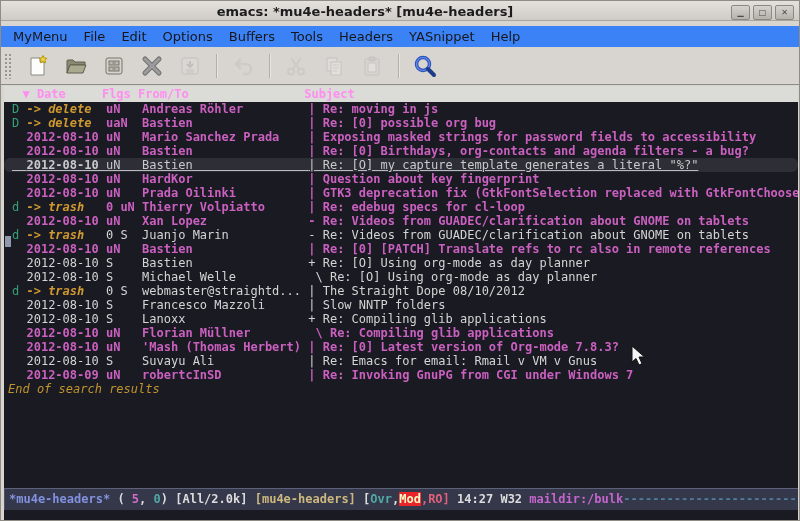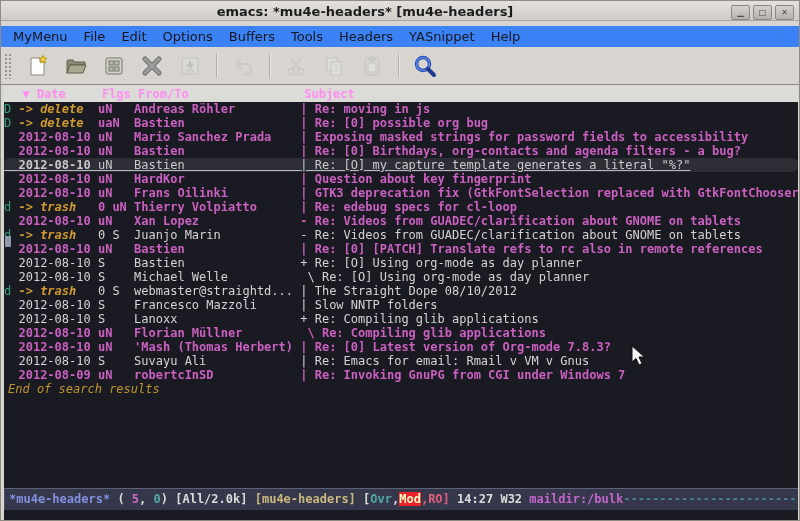--- a/index.html
+++ b/index.html
@@ -50,21 +50,21 @@
   .textarea{
     position:absolute; left:3px; top:85px; width:794px; height:466px;
     background:#1a1a23; overflow:hidden;
     font-family:"DejaVu Sans Mono", monospace; font-size:12px;
   }
   .headerline{
     height:16px; line-height:16px; background:#dbdbd8;
     color:#ff8df0; font-weight:bold; white-space:pre; padding-left:4px;
   }
   .rows{position:relative;}
-  .row{height:14px; line-height:14px; white-space:pre; padding-left:0; position:relative;}
+  .row{height:14px; line-height:14px; white-space:pre; padding-left:8px; position:relative;}
   .row--unread{color:#ca60bf; font-weight:bold;}
   .row--read{color:#d4d4d4; font-weight:normal;}
   .row--current{color:#c9c9cd; font-weight:normal; background:#2e2e36;border-radius:6px;}
   .row--current .line-body{text-decoration:underline; text-decoration-color:#b9b9c2;}
   .row--current .f-date{font-weight:bold;}
   .f-marker{color:#35a077; font-weight:normal;}
   .f-date.gold{color:#d09a2f; font-style:italic; font-weight:bold;}
   .endline{
     height:14px; line-height:14px; white-space:pre; padding-left:4px;
     color:#c0952d; font-style:italic;
@@ -195,21 +195,21 @@
 
   <div class="textarea">
     <div class="headerline">  ▼ Date     Flgs From/To                Subject</div>
     <div class="rows">
         <div class="row row--unread"><span class="line-body"><span class="f-marker">D </span><span class="f-date gold">-&gt; delete  </span><span>uN   </span><span>Andreas Röhler         </span><span>| Re: moving in js</span></span></div>
         <div class="row row--unread"><span class="line-body"><span class="f-marker">D </span><span class="f-date gold">-&gt; delete  </span><span>uaN  </span><span>Bastien                </span><span>| Re: [0] possible org bug</span></span></div>
         <div class="row row--unread"><span class="line-body"><span class="f-marker">  </span><span class="f-date">2012-08-10 </span><span>uN   </span><span>Mario Sanchez Prada    </span><span>| Exposing masked strings for password fields to accessibility</span></span></div>
         <div class="row row--unread"><span class="line-body"><span class="f-marker">  </span><span class="f-date">2012-08-10 </span><span>uN   </span><span>Bastien                </span><span>| Re: [0] Birthdays, org-contacts and agenda filters - a bug?</span></span></div>
         <div class="row row--current"><span class="line-body"><span class="f-marker">  </span><span class="f-date">2012-08-10 </span><span>uN   </span><span>Bastien                </span><span>| Re: [O] my capture template generates a literal "%?"</span></span></div>
         <div class="row row--unread"><span class="line-body"><span class="f-marker">  </span><span class="f-date">2012-08-10 </span><span>uN   </span><span>HardKor                </span><span>| Question about key fingerprint</span></span></div>
-        <div class="row row--unread"><span class="line-body"><span class="f-marker">  </span><span class="f-date">2012-08-10 </span><span>uN   </span><span>Frans Oilinki          </span><span>| GTK3 deprecation fix (GtkFontSelection replaced with GtkFontChooser)</span></span></div>
+        <div class="row row--unread"><span class="line-body"><span class="f-marker">  </span><span class="f-date">2012-08-10 </span><span>uN   </span><span>Prada Oilinki          </span><span>| GTK3 deprecation fix (GtkFontSelection replaced with GtkFontChooser)</span></span></div>
         <div class="row row--unread"><span class="line-body"><span class="f-marker">d </span><span class="f-date gold">-&gt; trash   </span><span>0 uN </span><span>Thierry Volpiatto      </span><span>| Re: edebug specs for cl-loop</span></span></div>
         <div class="row row--unread"><span class="line-body"><span class="f-marker">  </span><span class="f-date">2012-08-10 </span><span>uN   </span><span>Xan Lopez              </span><span>- Re: Videos from GUADEC/clarification about GNOME on tablets</span></span></div>
         <div class="row row--read"><span class="line-body"><span class="f-marker">d </span><span class="f-date gold">-&gt; trash   </span><span>0 S  </span><span>Juanjo Marin           </span><span>- Re: Videos from GUADEC/clarification about GNOME on tablets</span></span></div>
         <div class="row row--unread"><span class="line-body"><span class="f-marker">  </span><span class="f-date">2012-08-10 </span><span>uN   </span><span>Bastien                </span><span>| Re: [0] [PATCH] Translate refs to rc also in remote references</span></span></div>
         <div class="row row--read"><span class="line-body"><span class="f-marker">  </span><span class="f-date">2012-08-10 </span><span>S    </span><span>Bastien                </span><span>+ Re: [O] Using org-mode as day planner</span></span></div>
         <div class="row row--read"><span class="line-body"><span class="f-marker">  </span><span class="f-date">2012-08-10 </span><span>S    </span><span>Michael Welle          </span><span> \ Re: [O] Using org-mode as day planner</span></span></div>
         <div class="row row--read"><span class="line-body"><span class="f-marker">d </span><span class="f-date gold">-&gt; trash   </span><span>0 S  </span><span>webmaster@straightd... </span><span>| The Straight Dope 08/10/2012</span></span></div>
         <div class="row row--read"><span class="line-body"><span class="f-marker">  </span><span class="f-date">2012-08-10 </span><span>S    </span><span>Francesco Mazzoli      </span><span>| Slow NNTP folders</span></span></div>
         <div class="row row--read"><span class="line-body"><span class="f-marker">  </span><span class="f-date">2012-08-10 </span><span>S    </span><span>Lanoxx                 </span><span>+ Re: Compiling glib applications</span></span></div>
         <div class="row row--unread"><span class="line-body"><span class="f-marker">  </span><span class="f-date">2012-08-10 </span><span>uN   </span><span>Florian Müllner        </span><span> \ Re: Compiling glib applications</span></span></div>

